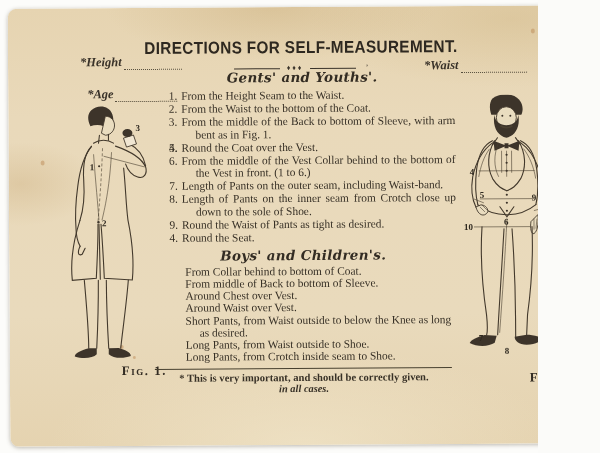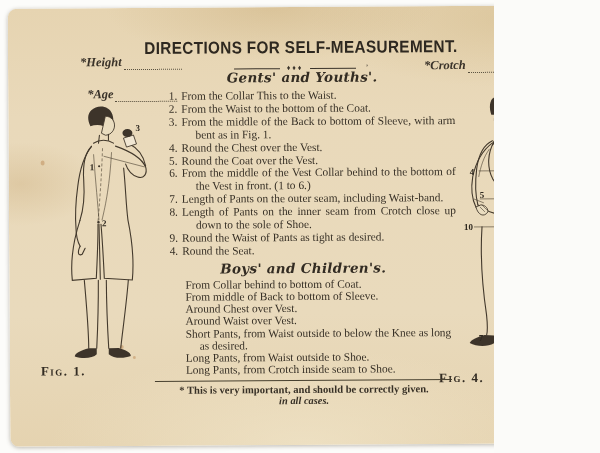--- a/index.html
+++ b/index.html
@@ -3,21 +3,21 @@
 <meta charset="utf-8">
 <style>
   html,body{margin:0;padding:0;}
   body{
     width:600px;height:453px;
     background:#fbfbf9;
     font-family:"Liberation Serif", serif;
     color:#332c23;
     overflow:hidden;
   }
-  .scene{position:relative;width:494px;height:453px;background:#fcfcfa;overflow:hidden;}
+  .scene{position:relative;width:538px;height:453px;background:#fcfcfa;overflow:hidden;}
   .card{
     position:absolute;left:9px;top:7px;width:586px;height:438px;
     border-radius:9px;
     transform:rotate(-0.35deg);
     box-shadow:0 1px 4px rgba(60,50,30,.35);
     background:
       radial-gradient(230px 75px at 45% 0%,  rgba(203,175,125,.45), rgba(203,175,125,0) 72%),
       radial-gradient(280px 95px at 86% 3%,  rgba(206,180,130,.40), rgba(206,180,130,0) 72%),
       radial-gradient(340px 130px at 50% 100%, rgba(240,228,200,.75), rgba(240,228,200,0) 75%),
       radial-gradient(110px 60px at 2% 40%,  rgba(196,163,110,.30), rgba(196,163,110,0) 70%),
@@ -67,21 +67,21 @@
     padding-left:49px;text-indent:-14px;color:#373026;
   }
   .foot-rule{margin-top:5px;margin-left:4px;width:97%;border-top:1.4px solid #47402f;}
   .foot-1{margin-top:3px;text-align:center;font-size:10.6px;font-weight:bold;color:#373026;}
   .foot-2{text-align:center;font-size:10.4px;font-weight:bold;font-style:italic;color:#373026;}
 
   .figure{position:absolute;}
   .figure-1{left:31px;top:96px;width:126px;}
   .figure-2{left:429px;top:89px;width:136px;}
   .fig-label{
-    text-align:left;font-variant:small-caps;font-weight:bold;
+    text-align:right;font-variant:small-caps;font-weight:bold;
     font-size:13px;letter-spacing:1.5px;color:#332c23;margin-top:1px;
   }
   svg .ln{fill:none;stroke:#43392c;stroke-width:1.1;stroke-linecap:round;}
   svg .thin{fill:none;stroke:#4a4031;stroke-width:.6;}
   svg .dark{fill:#3d342a;stroke:none;}
   svg .skin{fill:#e9dcbf;stroke:#43392c;stroke-width:.9;}
   svg .mark{font:bold 9px "Liberation Serif", serif;fill:#2f2920;}
 
   .annotation{
     position:absolute;left:518px;top:358px;width:110px;
@@ -113,21 +113,21 @@
 
     <div class="field field-height">
       <span>*Height</span>
       <span class="blank"></span>
     </div>
     <div class="field field-age">
       <span>*Age</span>
       <span class="blank"></span>
     </div>
     <div class="field field-weight">
-      <span>*Crotch</span>
+      <span>*Waist</span>
       <span class="blank"></span>
     </div>
 
     <div class="figure figure-1">
       <svg width="126" height="254" viewBox="0 0 126 254">
         <g>
           <path class="dark" d="M52,6 C58,0 70,1 73,10 C75,16 74,22 71,26 C64,20 57,20 51,22 C48,15 48,10 52,6 Z"></path>
           <path class="skin" d="M66,12 C72,12 76,17 75,23 C74,28 70,31 66,31 L62,29 Z"></path>
           <path class="ln" d="M60,31 L59,39 M69,30 L69,36"></path>
         </g>
@@ -236,30 +236,30 @@
         </g>
       </svg>
       <div class="fig-label">Fig. 4.</div>
     </div>
 
     <div class="text-col">
       <div class="sec-heading gents">Gents' and Youths'.</div>
 
       <ol class="g-items">
           <li>
-          <span class="num">1.</span><span>From the Collar This to the Waist.</span>
+          <span class="num">1.</span><span>From the Height Seam to the Waist.</span>
         </li>
           <li>
           <span class="num">2.</span><span>From the Waist to the bottom of the Coat.</span>
         </li>
           <li>
           <span class="num">3.</span><span>From the middle of the Back to bottom of Sleeve, with arm bent as in Fig. 1.</span>
         </li>
           <li>
-          <span class="num">4.</span><span>Round the Chest over the Vest.</span>
+          <span class="num">4.</span>
         </li>
           <li>
           <span class="num">5.</span><span>Round the Coat over the Vest.</span>
         </li>
           <li>
           <span class="num">6.</span><span>From the middle of the Vest Collar behind to the bottom of the Vest in front.  (1 to 6.)</span>
         </li>
           <li>
           <span class="num">7.</span><span>Length of Pants on the outer seam, including Waist-band.</span>
         </li>

